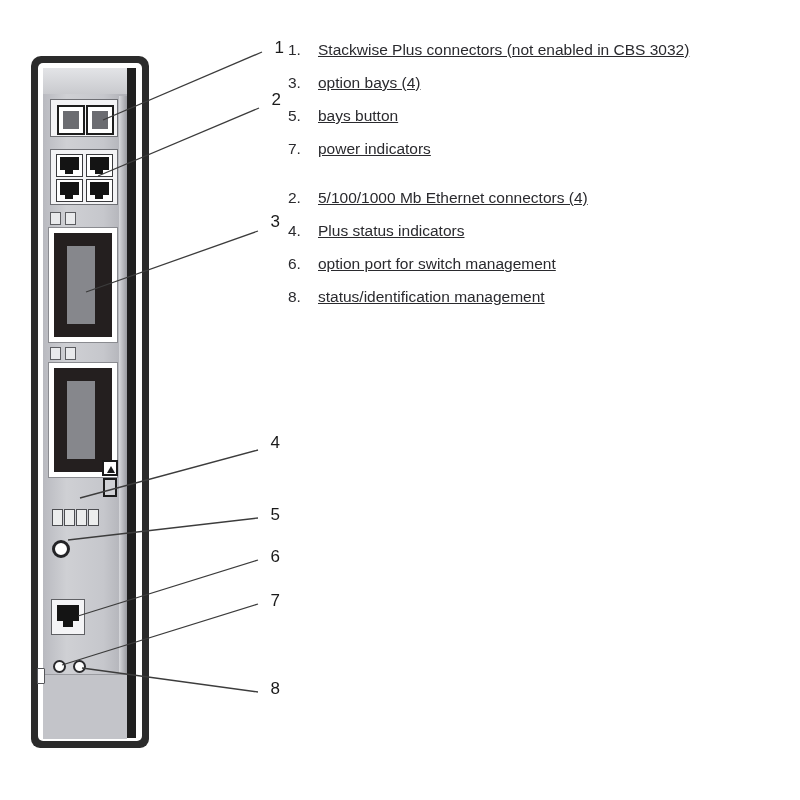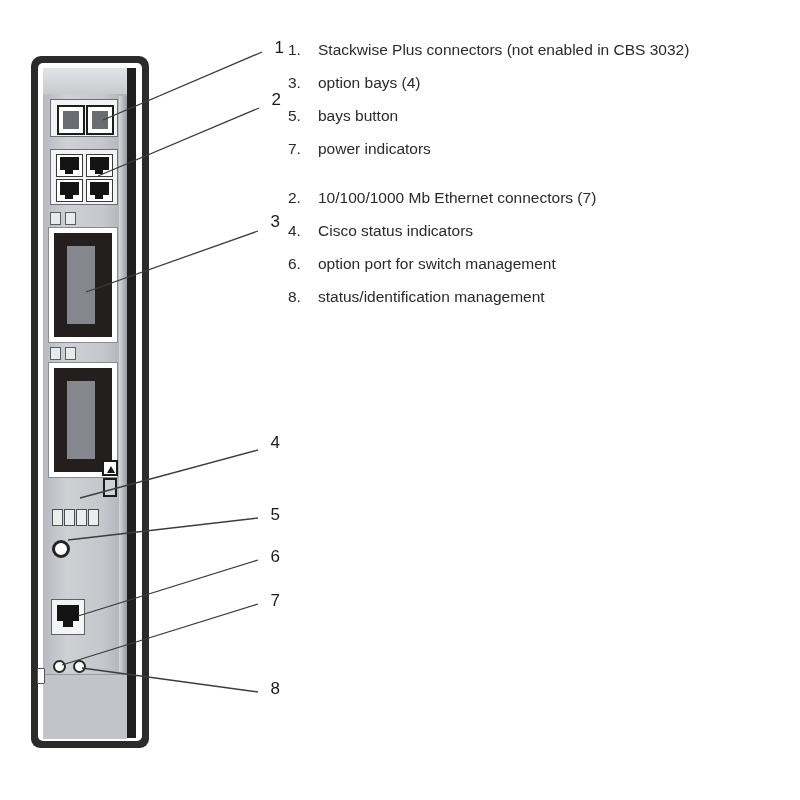--- a/index.html
+++ b/index.html
@@ -340,21 +340,21 @@
     align-items: baseline;
     font-size: 15.5px;
     line-height: 33px;
     color: #2a2a2e;
   }
   .legend-num {
     width: 30px;
     flex: 0 0 30px;
     color: #2a2a2e;
   }
-  .legend-text { flex: 1 1 auto; white-space: nowrap; }
+  .legend-text { flex: 1 1 auto; white-space: nowrap; text-decoration: underline; }
 </style>
 </head>
 <body>
 
 <div id="stage">
 
   <div id="device">
 
     <div class="chassis-outer"></div>
     <div class="chassis-inner"></div>
@@ -476,25 +476,25 @@
       </div>
       <div class="legend-row">
         <span class="legend-num">7.</span>
         <span class="legend-text">power indicators</span>
       </div>
     </div>
 
     <div class="legend-group">
       <div class="legend-row">
         <span class="legend-num">2.</span>
-        <span class="legend-text">10/100/1000 Mb Ethernet connectors (7)</span>
+        <span class="legend-text">5/100/1000 Mb Ethernet connectors (4)</span>
       </div>
       <div class="legend-row">
         <span class="legend-num">4.</span>
-        <span class="legend-text">Cisco status indicators</span>
+        <span class="legend-text">Plus status indicators</span>
       </div>
       <div class="legend-row">
         <span class="legend-num">6.</span>
         <span class="legend-text">option port for switch management</span>
       </div>
       <div class="legend-row">
         <span class="legend-num">8.</span>
         <span class="legend-text">status/identification management</span>
       </div>
     </div>

